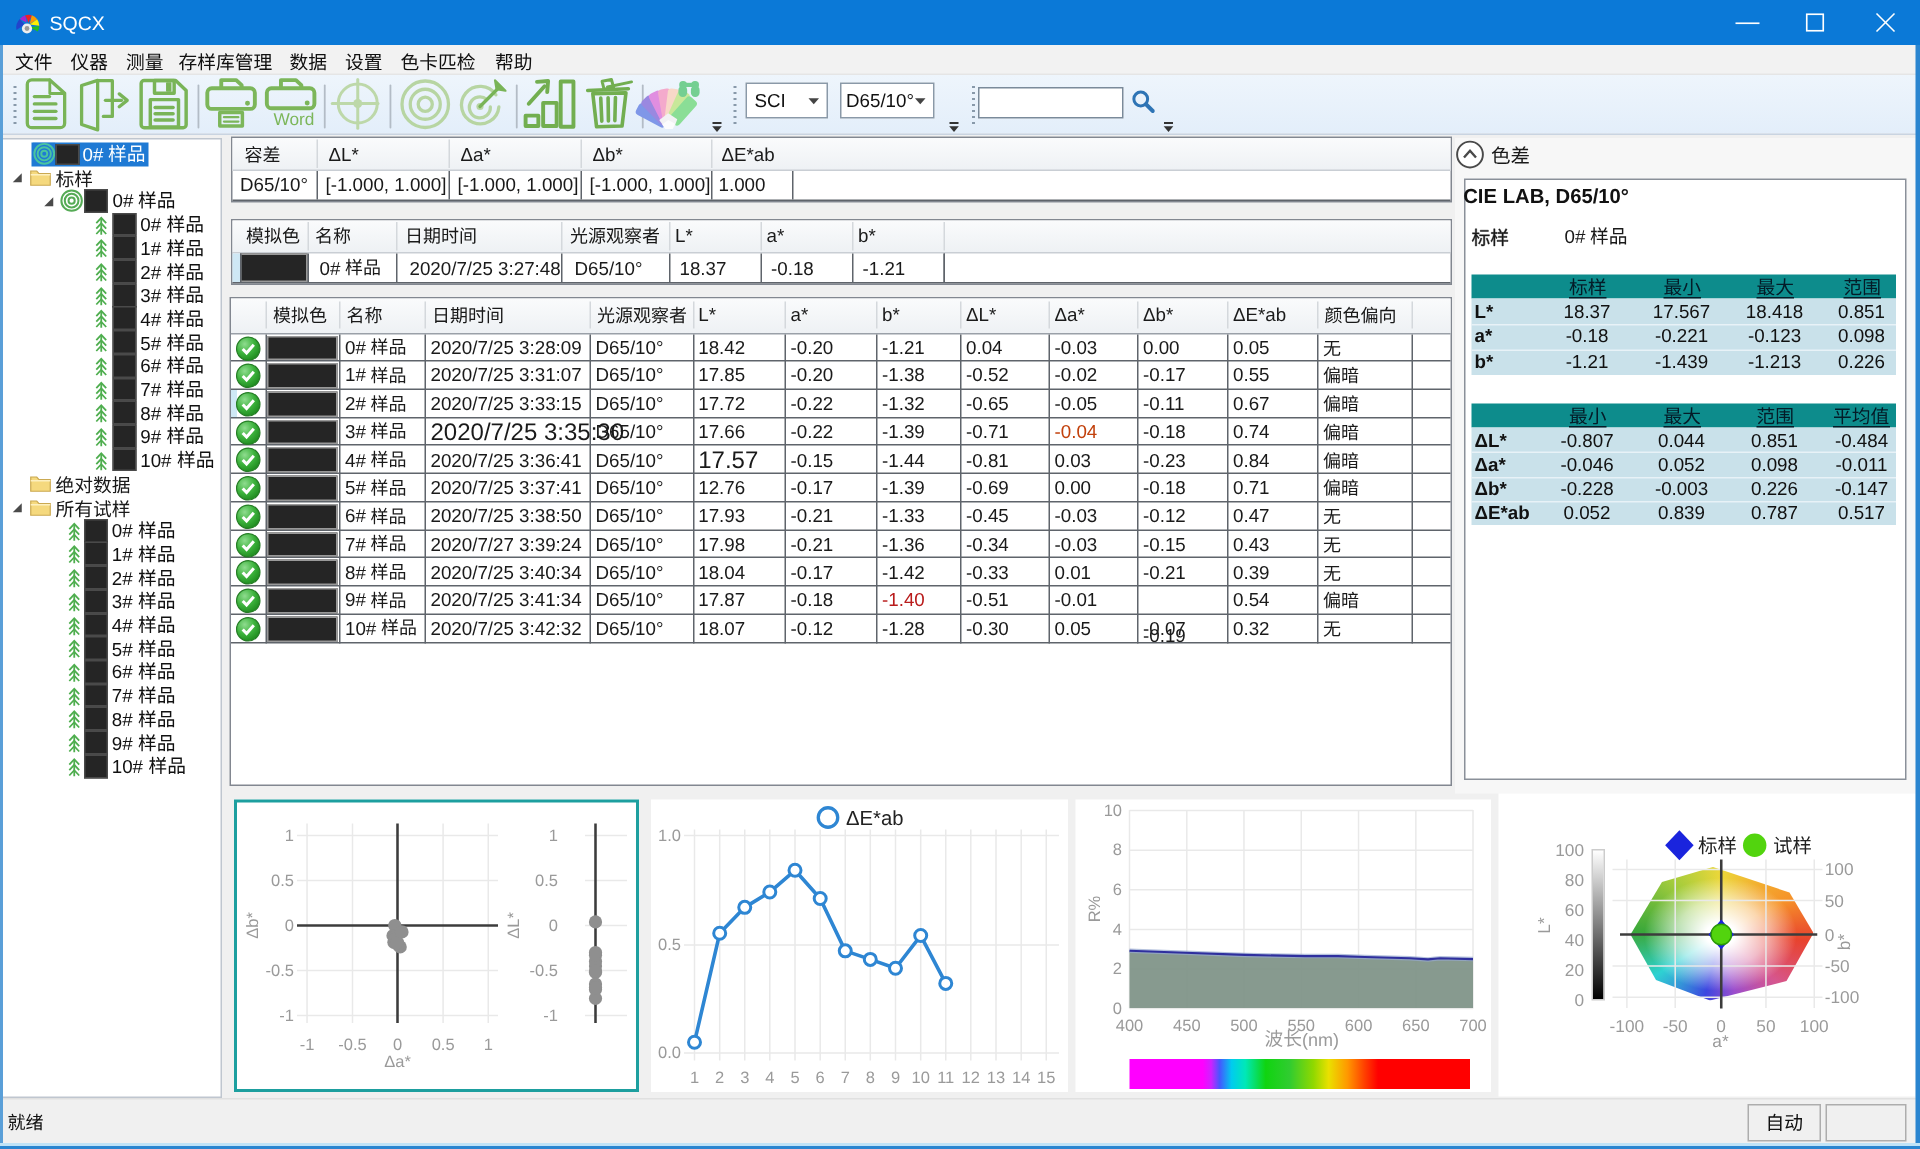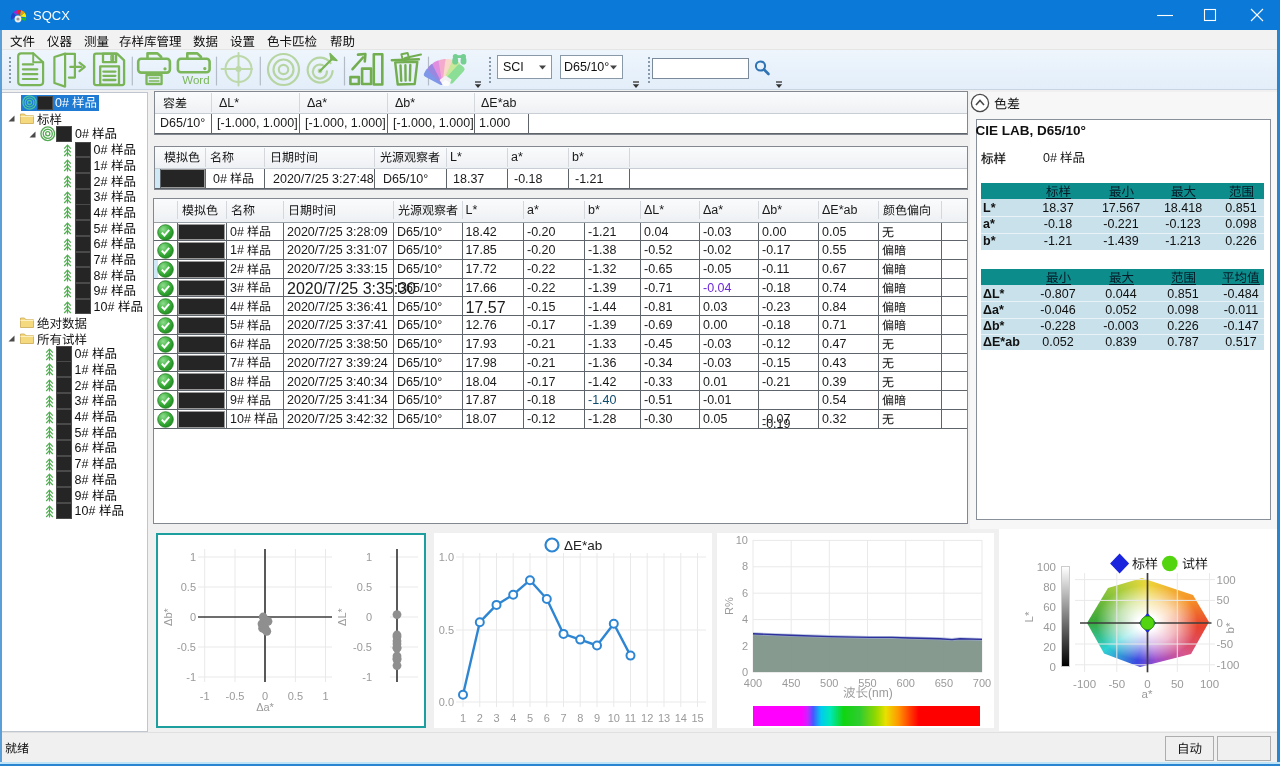--- a/index.html
+++ b/index.html
@@ -984,21 +984,21 @@
         <use href="#u6837"></use>
         <use href="#u54c1" transform="translate(1000,0)"></use>
       </g>
     </svg></div>
 <div style="position:absolute;left:287px;top:280.89px;font-size:16px;line-height:15px;color:#1a1a1a;white-space:nowrap;">2020/7/25 3:35:30</div>
 <div style="position:absolute;left:397px;top:280.89px;font-size:12.5px;line-height:15px;color:#1a1a1a;white-space:nowrap;">D65/10°</div>
 <div style="position:absolute;left:465.5px;top:280.89px;font-size:12.5px;line-height:15px;color:#1a1a1a;white-space:nowrap;">17.66</div>
 <div style="position:absolute;left:527px;top:280.89px;font-size:12.5px;line-height:15px;color:#1a1a1a;white-space:nowrap;">-0.22</div>
 <div style="position:absolute;left:588px;top:280.89px;font-size:12.5px;line-height:15px;color:#1a1a1a;white-space:nowrap;">-1.39</div>
 <div style="position:absolute;left:644px;top:280.89px;font-size:12.5px;line-height:15px;color:#1a1a1a;white-space:nowrap;">-0.71</div>
-<div style="position:absolute;left:703px;top:280.89px;font-size:12.5px;line-height:15px;color:#6d28d9;white-space:nowrap;">-0.04</div>
+<div style="position:absolute;left:703px;top:280.89px;font-size:12.5px;line-height:15px;color:#c2410c;white-space:nowrap;">-0.04</div>
 <div style="position:absolute;left:762px;top:280.89px;font-size:12.5px;line-height:15px;color:#1a1a1a;white-space:nowrap;">-0.18</div>
 <div style="position:absolute;left:822px;top:280.89px;font-size:12.5px;line-height:15px;color:#1a1a1a;white-space:nowrap;">0.74</div>
 <svg style="position:absolute;left:882px;top:281.89px;" width="24" height="12" viewBox="0 -880 2000 1000" fill="#1a1a1a">
     <g transform="scale(1,-1)">
       <use href="#u504f"></use>
       <use href="#u6697" transform="translate(1000,0)"></use>
     </g>
   </svg>
 <div style="position:absolute;left:154px;top:315.15px;width:813px;height:1px;background:#5f646b"></div>
 <svg class="abs" style="left:156.5px;top:298.42px" width="17" height="17" viewBox="0 0 17 17">
@@ -1141,21 +1141,21 @@
 <div style="position:absolute;left:230px;top:393.27px;font-size:12.5px;line-height:15px;color:#1a1a1a;white-space:nowrap;">9#&nbsp;<svg width="24" height="12" viewBox="0 -880 2000 1000" style="vertical-align:-1.44px" fill="#1a1a1a">
       <g transform="scale(1,-1)">
         <use href="#u6837"></use>
         <use href="#u54c1" transform="translate(1000,0)"></use>
       </g>
     </svg></div>
 <div style="position:absolute;left:287px;top:393.27px;font-size:12.5px;line-height:15px;color:#1a1a1a;white-space:nowrap;">2020/7/25 3:41:34</div>
 <div style="position:absolute;left:397px;top:393.27px;font-size:12.5px;line-height:15px;color:#1a1a1a;white-space:nowrap;">D65/10°</div>
 <div style="position:absolute;left:465.5px;top:393.27px;font-size:12.5px;line-height:15px;color:#1a1a1a;white-space:nowrap;">17.87</div>
 <div style="position:absolute;left:527px;top:393.27px;font-size:12.5px;line-height:15px;color:#1a1a1a;white-space:nowrap;">-0.18</div>
-<div style="position:absolute;left:588px;top:393.27px;font-size:12.5px;line-height:15px;color:#0c4a6e;white-space:nowrap;">-1.40</div>
+<div style="position:absolute;left:588px;top:393.27px;font-size:12.5px;line-height:15px;color:#b91c1c;white-space:nowrap;">-1.40</div>
 <div style="position:absolute;left:644px;top:393.27px;font-size:12.5px;line-height:15px;color:#1a1a1a;white-space:nowrap;">-0.51</div>
 <div style="position:absolute;left:703px;top:393.27px;font-size:12.5px;line-height:15px;color:#1a1a1a;white-space:nowrap;">-0.01</div>
 <div style="position:absolute;left:762px;top:393.27px;font-size:12.5px;line-height:15px;color:#1a1a1a;white-space:nowrap;margin-top:24px;">-0.19</div>
 <div style="position:absolute;left:822px;top:393.27px;font-size:12.5px;line-height:15px;color:#1a1a1a;white-space:nowrap;">0.54</div>
 <svg style="position:absolute;left:882px;top:394.27px;" width="24" height="12" viewBox="0 -880 2000 1000" fill="#1a1a1a">
     <g transform="scale(1,-1)">
       <use href="#u504f"></use>
       <use href="#u6697" transform="translate(1000,0)"></use>
     </g>
   </svg>

